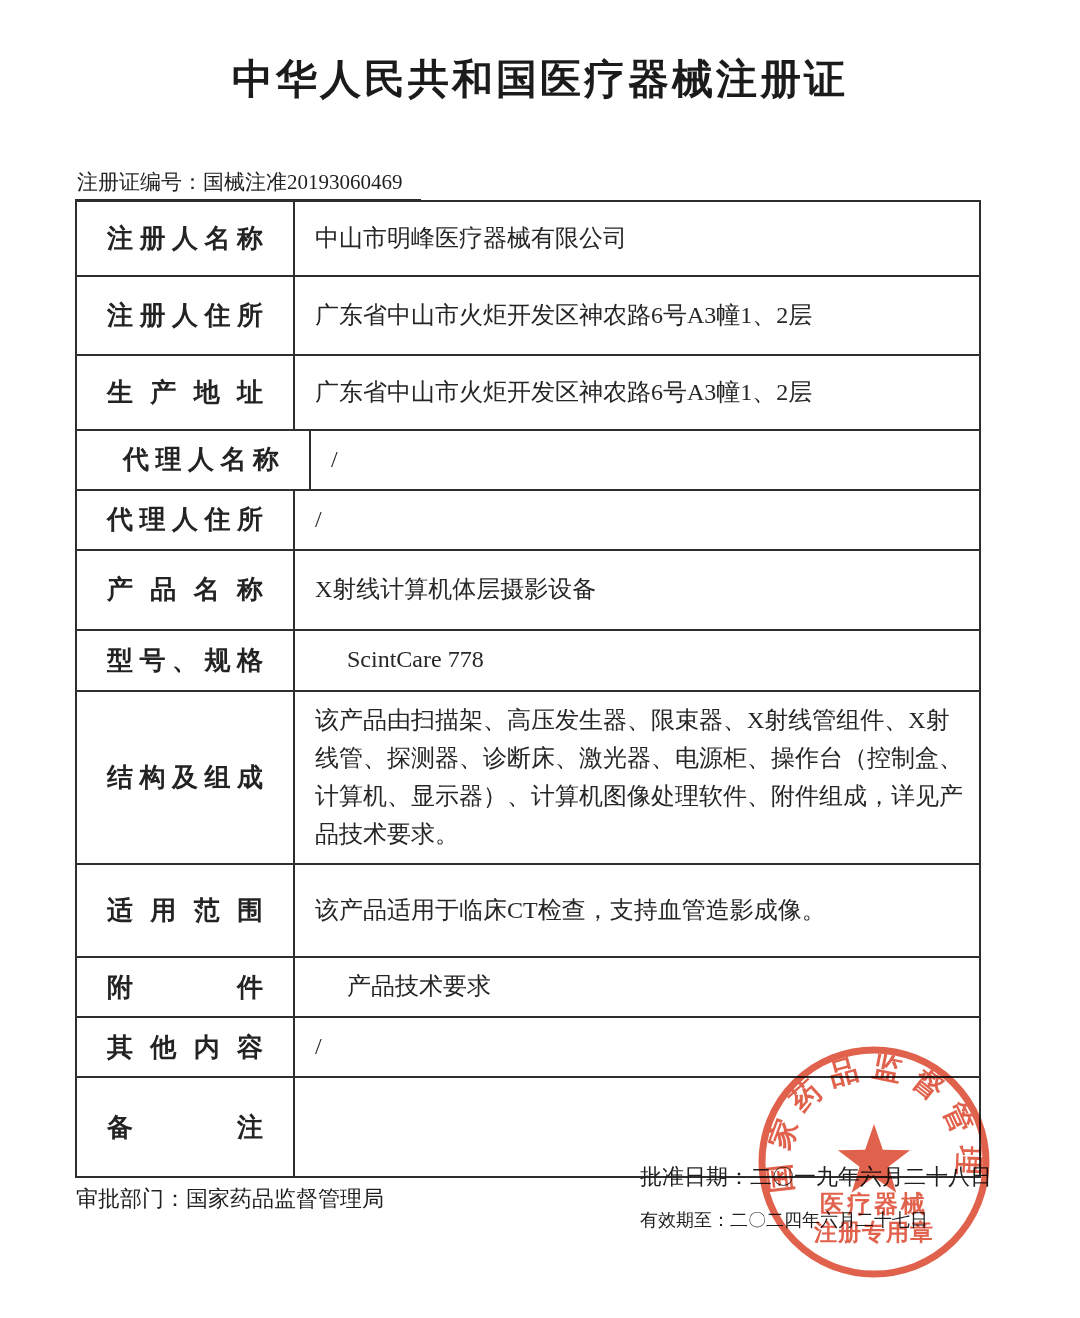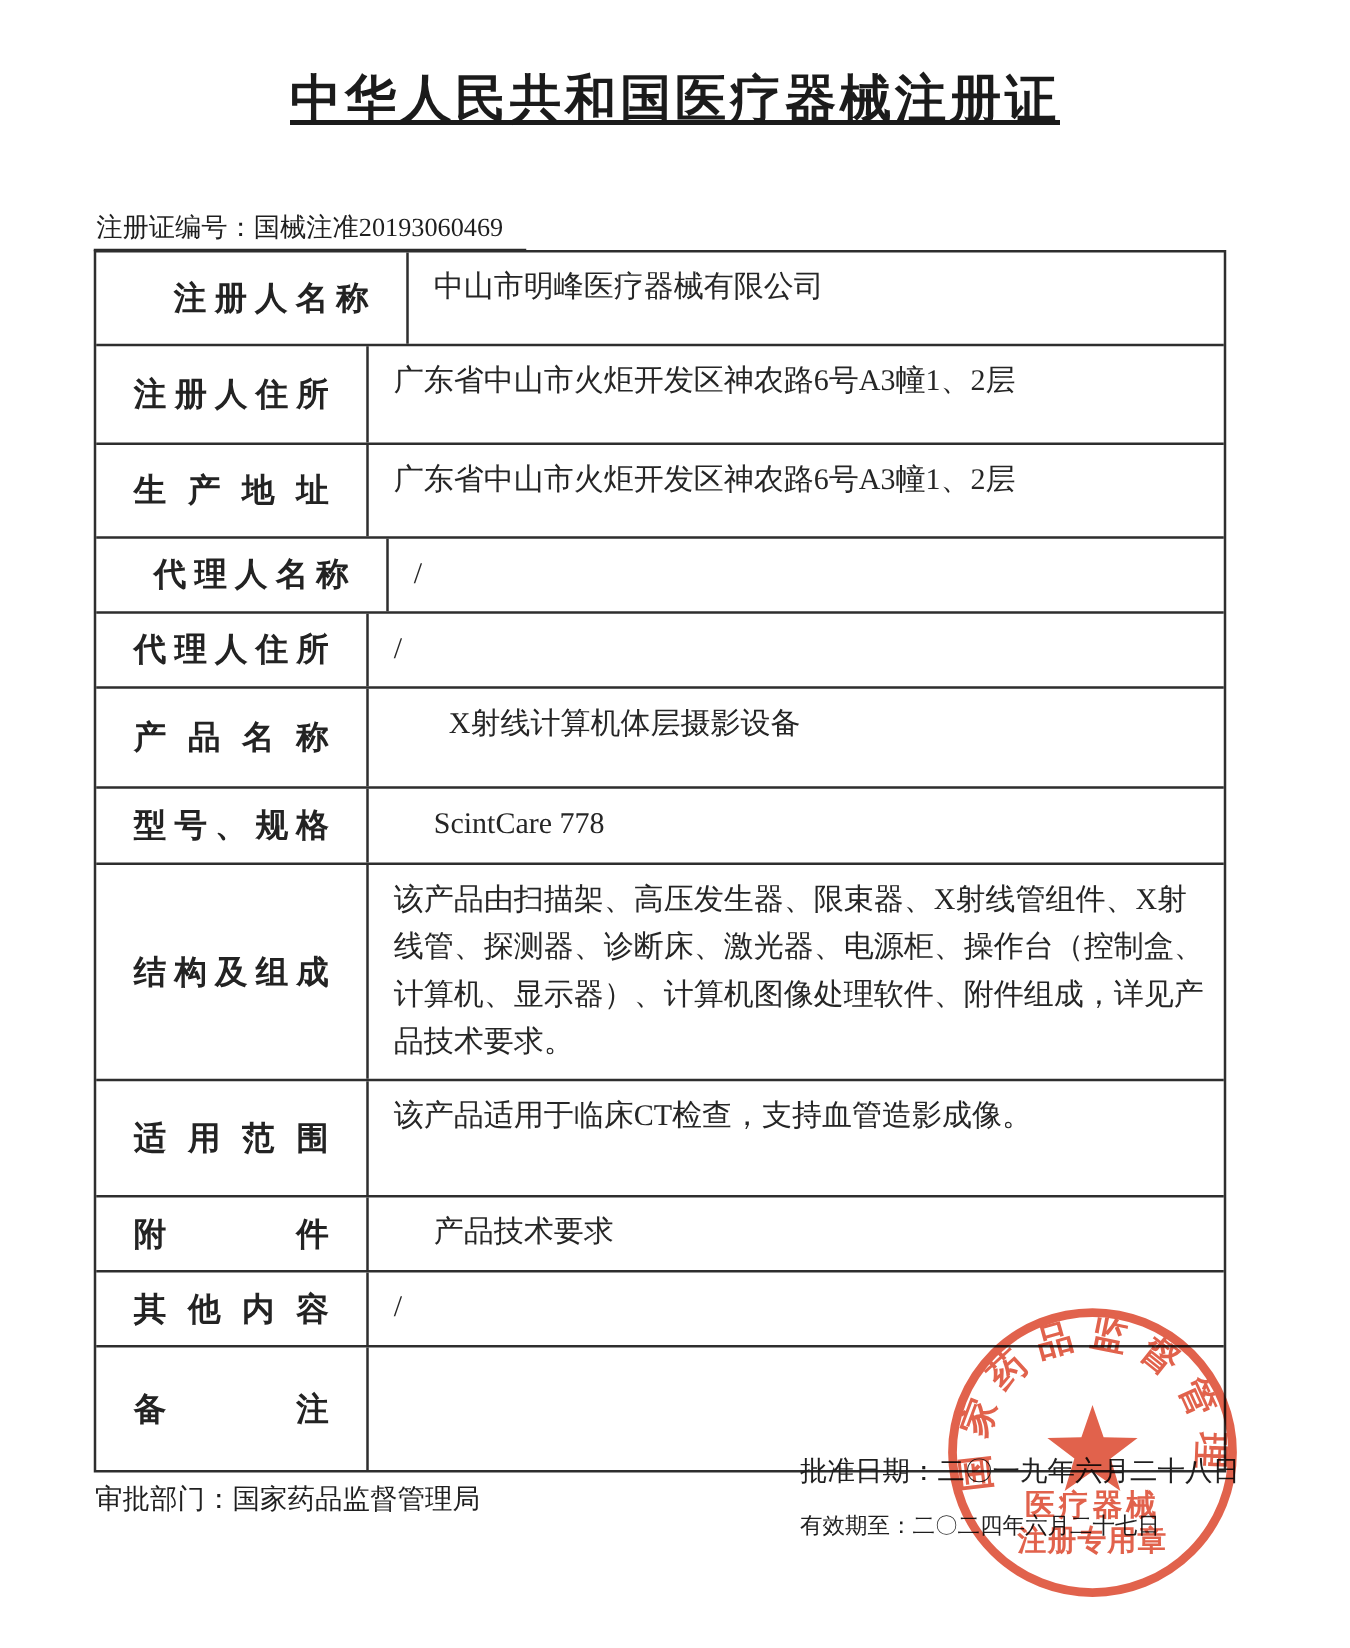--- a/index.html
+++ b/index.html
@@ -12,21 +12,20 @@
     overflow: hidden;
   }
   .page-title {
     position: absolute;
     top: 52px; left: 0; width: 100%;
     text-align: center;
     font-size: 41px;
     font-weight: bold;
     letter-spacing: 3px;
     color: #1b1b1b;
-    text-decoration: underline;
   }
   .cert-no-line {
     position: absolute;
     top: 168px; left: 75px;
     font-size: 21px;
     border-bottom: 2px solid #2a2a2a;
     padding: 0 18px 3px 2px;
     white-space: nowrap;
   }
   .cert-table {
@@ -52,32 +51,33 @@
     width: 156px;
     font-size: 26px;
     font-weight: bold;
     text-align: justify;
     text-align-last: justify;
     color: #232323;
   }
   .tvalue {
     flex: 1;
     display: flex;
+    align-items: center;
     font-size: 24px;
     padding: 10px 16px 10px 20px;
     line-height: 1.58;
     color: #262626;
   }
   
-  .trow:nth-child(1)  { min-height: 73px; padding-left: 32px; }
+  .trow:nth-child(1)  { min-height: 73px; }
   .trow:nth-child(2)  { min-height: 79px; }
   .trow:nth-child(3)  { min-height: 75px; }
   .trow:nth-child(4)  { min-height: 56px; padding-left: 16px; }
   .trow:nth-child(5)  { min-height: 54px; }
-  .trow:nth-child(6)  { min-height: 80px; gap: 44px; }
+  .trow:nth-child(6)  { min-height: 80px; }
   .trow:nth-child(7)  { min-height: 61px; gap: 32px; }
   .trow:nth-child(8)  { min-height: 154px; }
   .trow:nth-child(9)  { min-height: 93px; }
   .trow:nth-child(10) { min-height: 59px; gap: 32px; }
   .trow:nth-child(11) { min-height: 55px; }
   .trow:nth-child(12) { min-height: 100px; }
 
   .dept-line {
     position: absolute;
     left: 76px; top: 1184px;

